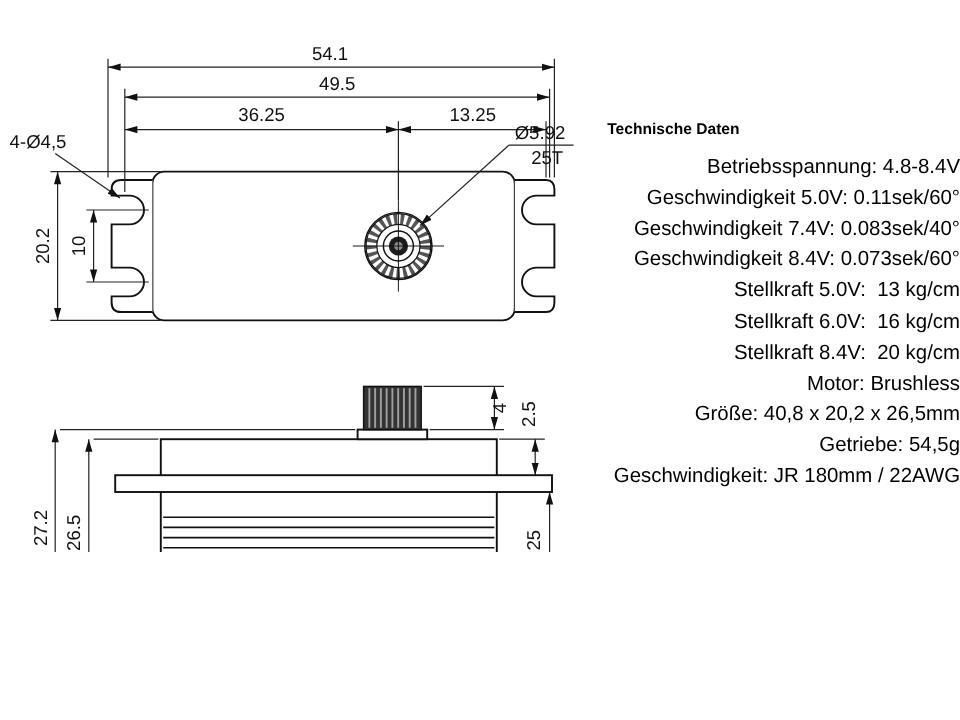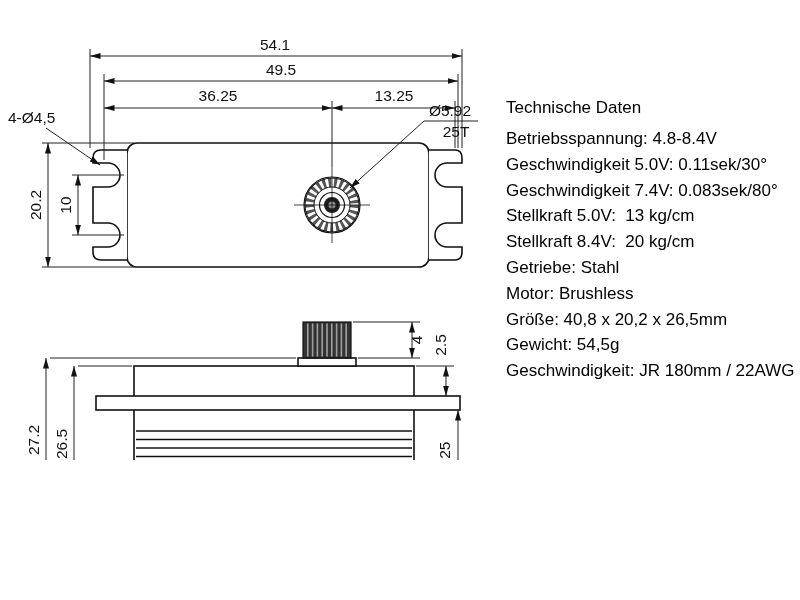--- a/index.html
+++ b/index.html
@@ -1,22 +1,22 @@
 <!DOCTYPE html>
 <html><head>
 <meta charset="utf-8">
 <style>
   html,body{margin:0;padding:0;background:#fff;}
   .canvas{position:relative;width:800px;height:460px;background:#fff;
           font-family:"Liberation Sans",sans-serif;overflow:hidden;color:#000;}
   .canvas svg{position:absolute;left:0;top:0;}
   svg text{font-family:"Liberation Sans",sans-serif;font-size:15.5px;fill:#111;}
   .specs{position:absolute;left:506px;top:98px;width:294px;}
-  .specs h2{margin:0 0 8px 0;font-size:17px;line-height:20px;font-weight:400;}
-  .spec-line{font-size:17px;line-height:25.8px;white-space:pre;}
+  .specs h2{margin:0 0 8px 0;font-size:13px;line-height:20px;font-weight:700;}
+  .spec-line{font-size:17px;line-height:25.8px;white-space:pre;text-align:right;}
 </style>
 </head>
 <body>
 
 <div class="canvas">
 
   <svg width="800" height="600" viewBox="0 0 800 600">
     <defs>
       <marker id="as" markerWidth="12" markerHeight="8" refX="0.5" refY="3.5" orient="auto" markerUnits="userSpaceOnUse">
         <path d="M0.5,3.5 L11,0.5 L11,6.5 Z" fill="#111"></path>
@@ -150,24 +150,25 @@
       <line x1="134" y1="514" x2="134" y2="547"></line>
       <line x1="414" y1="514" x2="414" y2="547"></line>
       <line x1="134" y1="541" x2="414" y2="541" marker-start="url(#as)" marker-end="url(#ae)"></line>
       <text x="274" y="535" text-anchor="middle" stroke="none">40.8</text>
     </g>
   </svg>
 
   <div class="specs">
     <h2>Technische Daten</h2>
     <div class="spec-line">Betriebsspannung: 4.8-8.4V</div>
-    <div class="spec-line">Geschwindigkeit 5.0V: 0.11sek/30°</div>
-    <div class="spec-line">Geschwindigkeit 7.4V: 0.083sek/80°</div>
+    <div class="spec-line">Geschwindigkeit 5.0V: 0.11sek/60°</div>
+    <div class="spec-line">Geschwindigkeit 7.4V: 0.083sek/40°</div>
+    <div class="spec-line">Geschwindigkeit 8.4V: 0.073sek/60°</div>
     <div class="spec-line">Stellkraft 5.0V:  13 kg/cm</div>
+    <div class="spec-line">Stellkraft 6.0V:  16 kg/cm</div>
     <div class="spec-line">Stellkraft 8.4V:  20 kg/cm</div>
-    <div class="spec-line">Getriebe: Stahl</div>
     <div class="spec-line">Motor: Brushless</div>
     <div class="spec-line">Größe: 40,8 x 20,2 x 26,5mm</div>
-    <div class="spec-line">Gewicht: 54,5g</div>
+    <div class="spec-line">Getriebe: 54,5g</div>
     <div class="spec-line">Geschwindigkeit: JR 180mm / 22AWG</div>
   </div>
 
 </div>
 
 </body></html>

